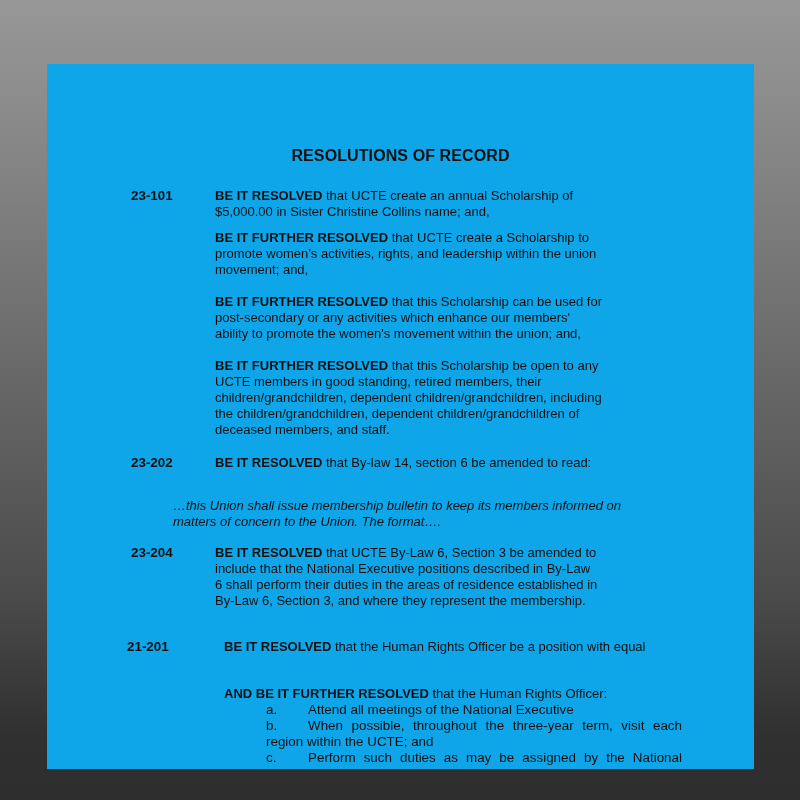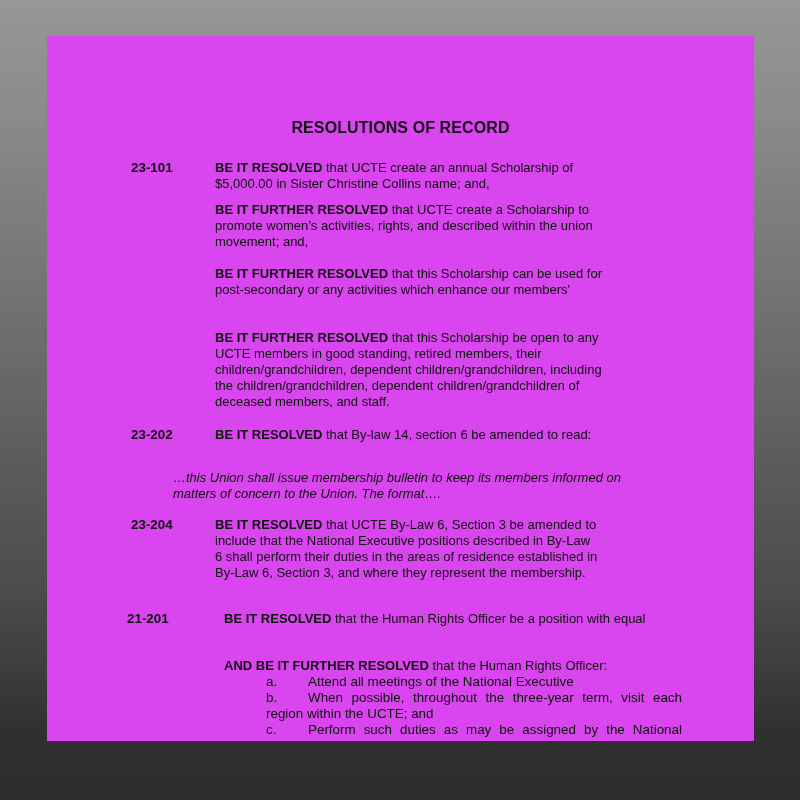--- a/index.html
+++ b/index.html
@@ -3,22 +3,22 @@
 <meta charset="utf-8">
 <style>
   html, body { margin: 0; padding: 0; }
   body {
     width: 800px; height: 800px; overflow: hidden; position: relative;
     background: linear-gradient(to bottom, #979797 0%, #8a8a8a 15%, #6a6a6a 45%, #4a4a4a 75%, #303030 92%, #2e2e2e 100%);
     font-family: "Liberation Sans", sans-serif;
     color: #111;
   }
   .page {
-    position: absolute; left: 47px; top: 36px; width: 707px; height: 705px;
-    background: #d946ef; overflow: hidden;
+    position: absolute; left: 47px; top: 64px; width: 707px; height: 705px;
+    background: #0ea5e9; overflow: hidden;
   }
   .b { font-weight: bold; }
   .title {
     position: absolute; left: 0; width: 100%; top: 82px; text-align: center;
     font-weight: bold; font-size: 16px; line-height: 20px; letter-spacing: 0.1px;
   }
   .num { position: absolute; font-weight: bold; font-size: 13.4px; line-height: 16px; }
   .para { position: absolute; font-size: 13px; line-height: 16px; }
   .para .line { display: block; white-space: nowrap; }
   .quote { font-style: italic; }
@@ -37,27 +37,28 @@
 
   <div class="num" style="left:84px; top:124px;">23-101</div>
 
   <div class="para" style="left:168px; top:124px;">
     <span class="line"><span class="b">BE IT RESOLVED</span><span> that UCTE create an annual Scholarship of</span></span>
     <span class="line">$5,000.00 in Sister Christine Collins name; and,</span>
   </div>
 
   <div class="para" style="left:168px; top:166px;">
     <span class="line"><span class="b">BE IT FURTHER RESOLVED</span><span> that UCTE create a Scholarship to</span></span>
-    <span class="line">promote women’s activities, rights, and described within the union</span>
+    <span class="line">promote women’s activities, rights, and leadership within the union</span>
     <span class="line">movement; and,</span>
   </div>
 
   <div class="para" style="left:168px; top:230px;">
     <span class="line"><span class="b">BE IT FURTHER RESOLVED</span><span> that this Scholarship can be used for</span></span>
     <span class="line">post-secondary or any activities which enhance our members'</span>
+    <span class="line">ability to promote the women's movement within the union; and,</span>
   </div>
 
   <div class="para" style="left:168px; top:294px;">
     <span class="line"><span class="b">BE IT FURTHER RESOLVED</span><span> that this Scholarship be open to any</span></span>
     <span class="line">UCTE members in good standing, retired members, their</span>
     <span class="line">children/grandchildren, dependent children/grandchildren, including</span>
     <span class="line">the children/grandchildren, dependent children/grandchildren of</span>
     <span class="line">deceased members, and staff.</span>
   </div>
 

